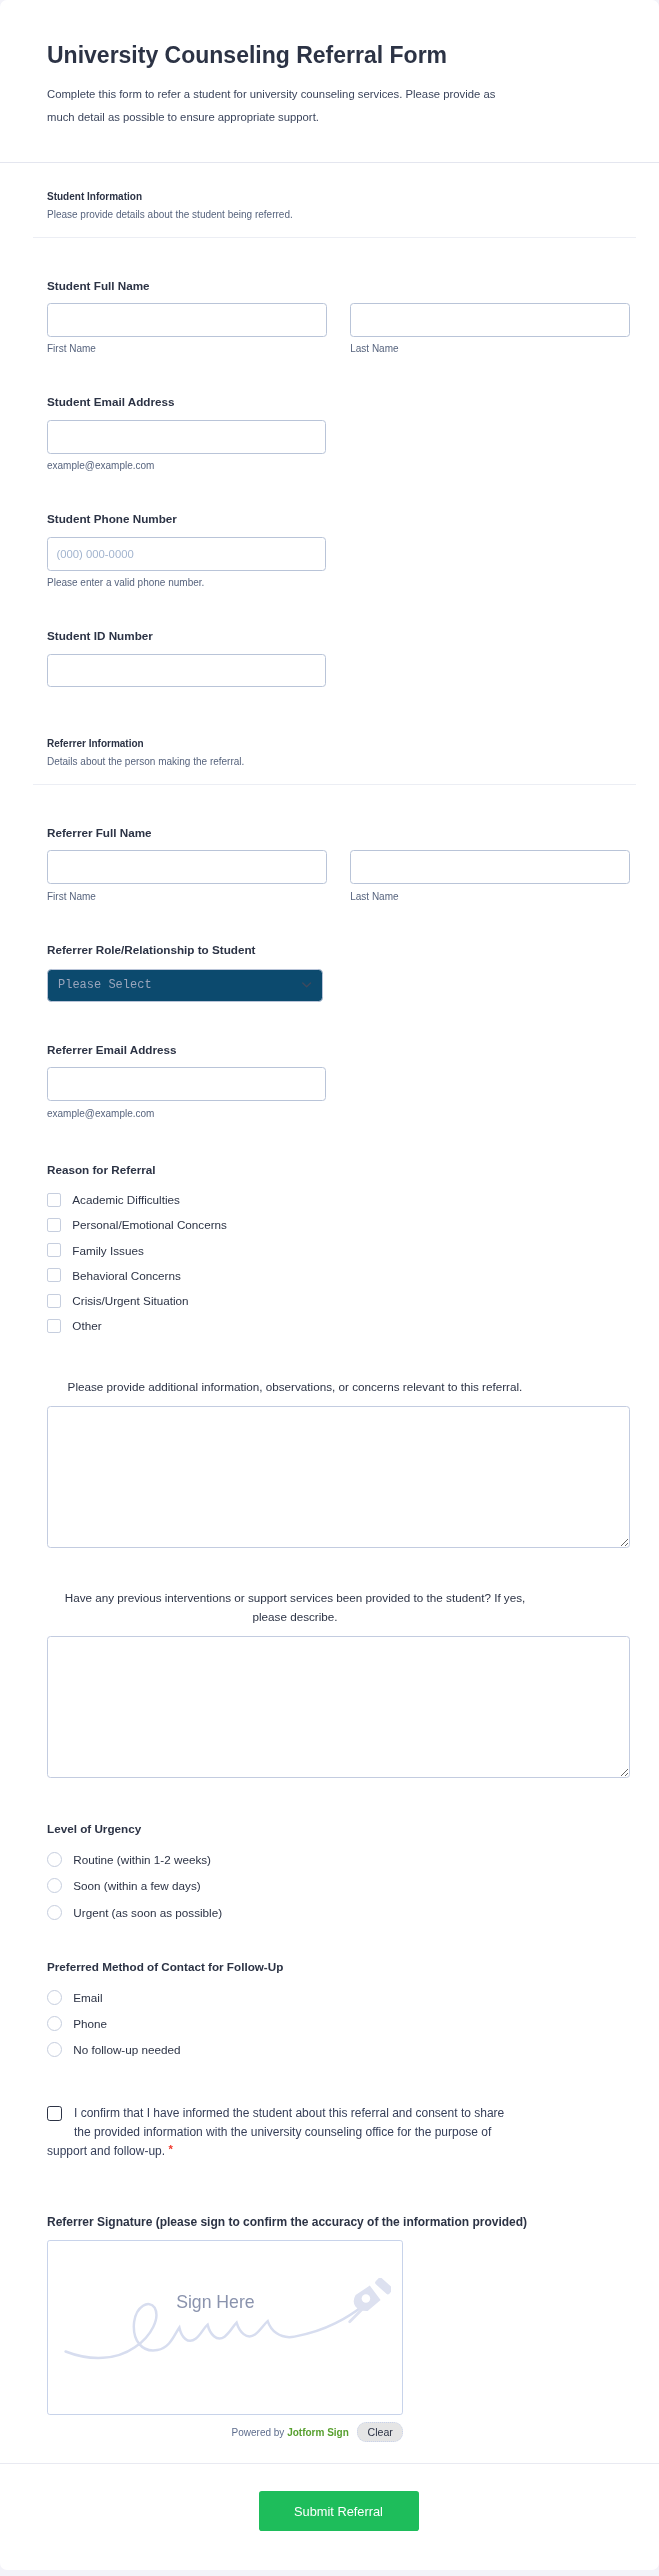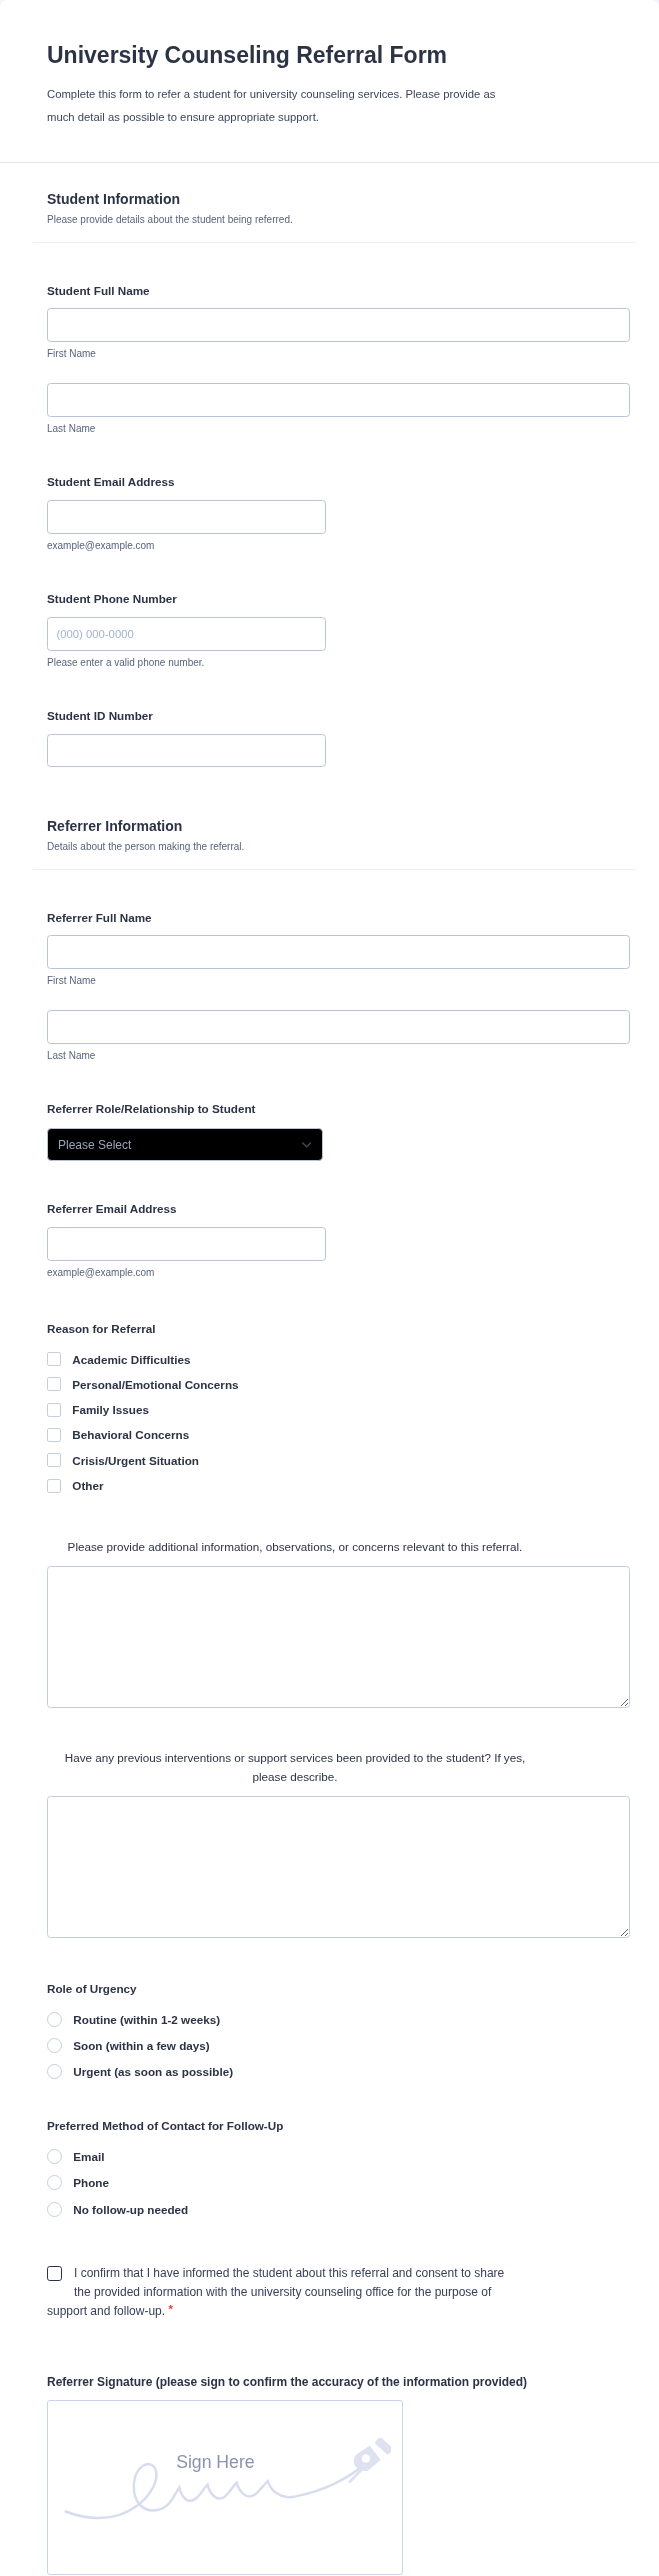--- a/index.html
+++ b/index.html
@@ -36,39 +36,39 @@
     border: none;
     border-top: 0.7px solid #e4e6ef;
     margin: 33px -29px 0 -47px;
   }
   hr.divider.inset {
     margin: 17px -5.7px 0 -14px;
     border-top: 0.7px solid #eceef4;
   }
   .section-head { margin-top: 28px; }
   .section-head h2 {
-    font-size: 14px;
+    font-size: 10px;
     font-weight: bold;
     color: #2c3345;
   }
   .section-subtext {
     margin-top: 7px;
     font-size: 10px;
     color: #57647e;
   }
   .field { margin-top: 38px; }
   .q-label {
     display: block;
     font-size: 11.7px;
     font-weight: 600;
     color: #2c3345;
     line-height: 19px;
   }
   .q-label.para { max-width: 496px; font-weight: 400; text-align: center; }
-  .name-row { display: flex; gap: 23.4px; margin-top: 8.5px; max-width: 583px; flex-direction: column; }
+  .name-row { display: flex; gap: 23.4px; margin-top: 8.5px; max-width: 583px; }
   .name-col { flex: 1; }
   .text-input {
     display: block;
     width: 279px;
     height: 34px;
     border: 0.7px solid #b9c4d8;
     border-radius: 3.5px;
     background: #fff;
     font-size: 11.3px;
     color: #2c3345;
@@ -82,26 +82,27 @@
     margin-top: 6.4px;
     font-size: 10px;
     color: #57647e;
   }
   .select-box {
     margin-top: 10px;
     width: 276px;
     height: 33px;
     border: 0.7px solid #b9c4d8;
     border-radius: 4.3px;
-    background: #000000;
+    background: #0c4a6e;
     display: flex;
     align-items: center;
     justify-content: space-between;
     padding: 0 10px 0 10px;
     cursor: pointer;
+    font-family: Liberation Mono, monospace;
   }
   .select-placeholder { font-size: 12px; color: #9aa5bc; }
   .chevron { width: 11.3px; height: 11.3px; flex: 0 0 auto; }
   .opt-group { margin-top: 14px; }
   .opt-row {
     display: flex;
     align-items: center;
     margin-top: 11.3px;
     cursor: pointer;
   }
@@ -117,21 +118,20 @@
     width: 15px; height: 15px;
     border: 0.7px solid #c6cede;
     border-radius: 50%;
     background: #fff;
     flex: 0 0 auto;
   }
   .opt-label {
     margin-left: 11.3px;
     font-size: 11.7px;
     color: #2c3345;
-    font-weight: bold;
   }
   textarea.big-textarea {
     display: block;
     margin-top: 10px;
     width: 583px;
     height: 142px;
     border: 0.7px solid #c3cce0;
     border-radius: 3.5px;
     background: #fff;
     font-family: "Liberation Sans", "DejaVu Sans", sans-serif;
@@ -338,21 +338,21 @@
     <label class="q-label para">Please provide additional information, observations, or concerns relevant to this referral.</label>
     <textarea class="big-textarea" style=""></textarea>
   </div>
 
   <div class="field" style="margin-top:40px;">
     <label class="q-label para">Have any previous interventions or support services been provided to the student? If yes, please describe.</label>
     <textarea class="big-textarea" style=""></textarea>
   </div>
 
   <div class="field" style="margin-top:41px;">
-    <label class="q-label">Role of Urgency</label>
+    <label class="q-label">Level of Urgency</label>
     <div class="opt-group">
       <div class="opt-row">
         <span class="rdo"></span>
         <span class="opt-label">Routine (within 1-2 weeks)</span>
       </div>
       <div class="opt-row">
         <span class="rdo"></span>
         <span class="opt-label">Soon (within a few days)</span>
       </div>
       <div class="opt-row">

